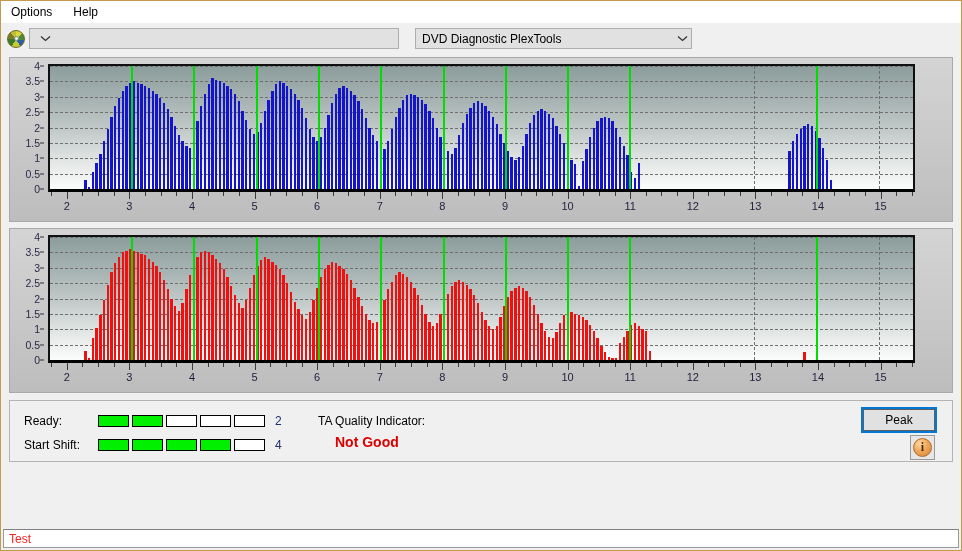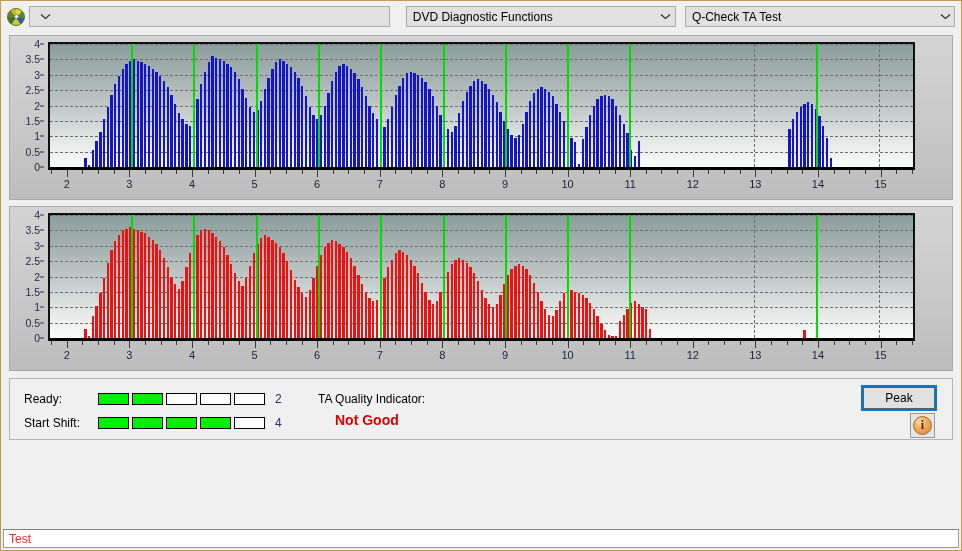--- a/index.html
+++ b/index.html
@@ -201,40 +201,36 @@
     padding-left:5px;
   }
   .status-text{font-size:12px;color:#ff2020;}
 </style>
 </head>
 <body>
 
 <div class="window">
 
 
+  <div class="menubar">
+    <div class="menu-item">Options</div>
+    <div class="menu-item">Help</div>
+  </div>
 
   <div class="toolbar">
     <div class="disc-icon"></div>
     <div class="combo" id="combo-drive">
       <span class="cb-arrow">
         <svg width="11" height="7" viewBox="0 0 11 7">
             <polyline points="1,1.5 5.5,5.5 10,1.5" fill="none" stroke="#303030" stroke-width="1.2"></polyline>
           </svg>
       </span>
     </div>
     <div class="combo" id="combo-function">
-      <span class="cb-text">DVD Diagnostic Functions</span>
-      <span class="cb-arrow">
-        <svg width="11" height="7" viewBox="0 0 11 7">
-            <polyline points="1,1.5 5.5,5.5 10,1.5" fill="none" stroke="#303030" stroke-width="1.2"></polyline>
-          </svg>
-      </span>
-    </div>
-    <div class="combo" id="combo-test">
-      <span class="cb-text">Q-Check TA Test</span>
+      <span class="cb-text">DVD Diagnostic PlexTools</span>
       <span class="cb-arrow">
         <svg width="11" height="7" viewBox="0 0 11 7">
             <polyline points="1,1.5 5.5,5.5 10,1.5" fill="none" stroke="#303030" stroke-width="1.2"></polyline>
           </svg>
       </span>
     </div>
   </div>
 
   <div class="charts">
     <div class="chart-panel" id="chart-top">

